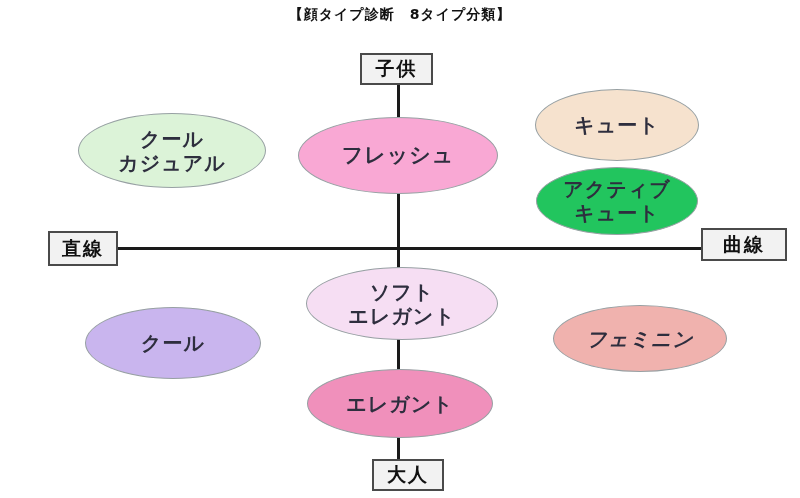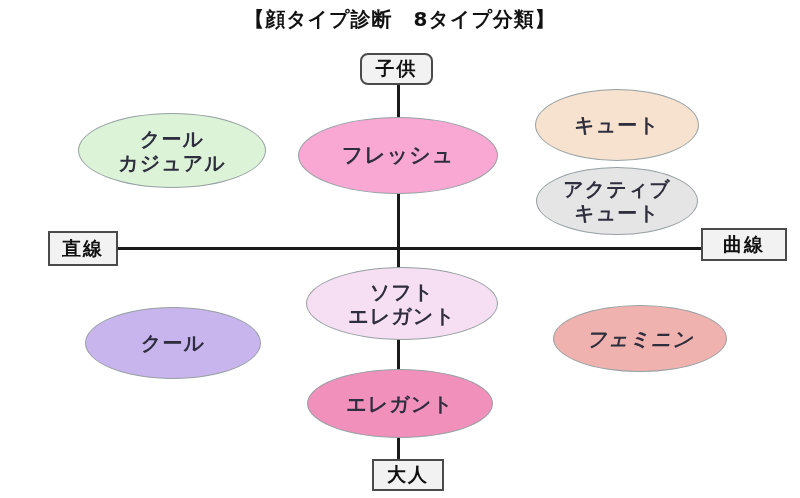--- a/index.html
+++ b/index.html
@@ -14,21 +14,21 @@
     height: 498px;
     background: #ffffff;
     overflow: hidden;
   }
   .title {
     position: absolute;
     left: 0;
     top: 6px;
     width: 800px;
     text-align: center;
-    font-size: 20px;
+    font-size: 14px;
     font-weight: bold;
     color: #111111;
     letter-spacing: 1px;
   }
   .axis-line {
     position: absolute;
     background: #1a1a1a;
   }
   .vline {
     left: 397px;
@@ -48,21 +48,21 @@
     background: #f2f2f2;
     border: 2px solid #4a4a4a;
     display: flex;
     align-items: center;
     justify-content: center;
     font-size: 19px;
     font-weight: bold;
     color: #111111;
     letter-spacing: 2px;
   }
-  .box-top    { left: 360px; top: 53px;  width: 73px; height: 32px; border-radius: 8px; }
+  .box-top    { left: 360px; top: 53px;  width: 73px; height: 32px; }
   .box-bottom { left: 372px; top: 459px; width: 72px; height: 32px; }
   .box-left   { left: 48px;  top: 231px; width: 70px; height: 35px; }
   .box-right  { left: 701px; top: 228px; width: 86px; height: 33px; }
   .type-ellipse {
     position: absolute;
     box-sizing: border-box;
     border: 1px solid #97a0a3;
     border-radius: 50%;
     display: flex;
     align-items: center;
@@ -99,21 +99,21 @@
   <div class="axis-box box-left">直線</div>
   <div class="axis-box box-right">曲線</div>
 
   <div class="type-ellipse e-cool-casual" style="background-color: rgb(220, 243, 216);">クール
 カジュアル</div>
 
   <div class="type-ellipse e-fresh" style="background-color: #f9a8d4;">フレッシュ</div>
 
   <div class="type-ellipse e-cute" style="background-color: rgb(246, 226, 206);">キュート</div>
 
-  <div class="type-ellipse e-active-cute" style="background-color: #e5e5e5;">アクティブ
+  <div class="type-ellipse e-active-cute" style="background-color: #22c55e;">アクティブ
 キュート</div>
 
   <div class="type-ellipse e-cool" style="background-color: rgb(201, 181, 238);">クール</div>
 
   <div class="type-ellipse e-soft-elegant" style="background-color: rgb(246, 222, 243);">ソフト
 エレガント</div>
 
   <div class="type-ellipse e-feminine" style="background-color: rgb(240, 178, 174);">フェミニン</div>
 
   <div class="type-ellipse e-elegant" style="background-color: rgb(240, 144, 187);">エレガント</div>

